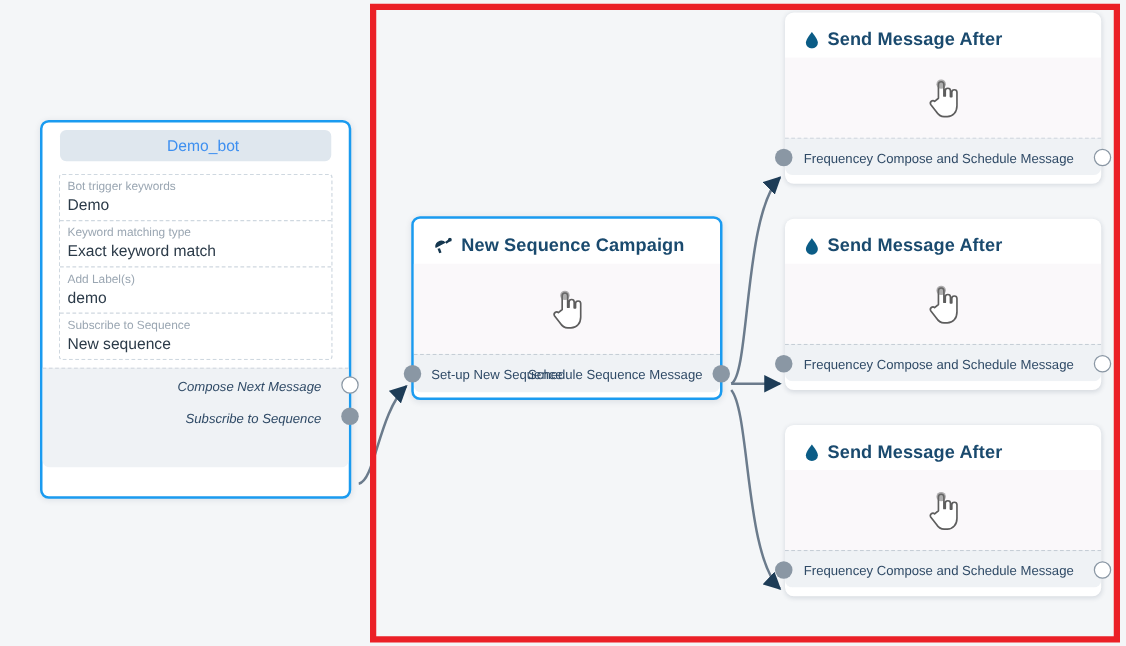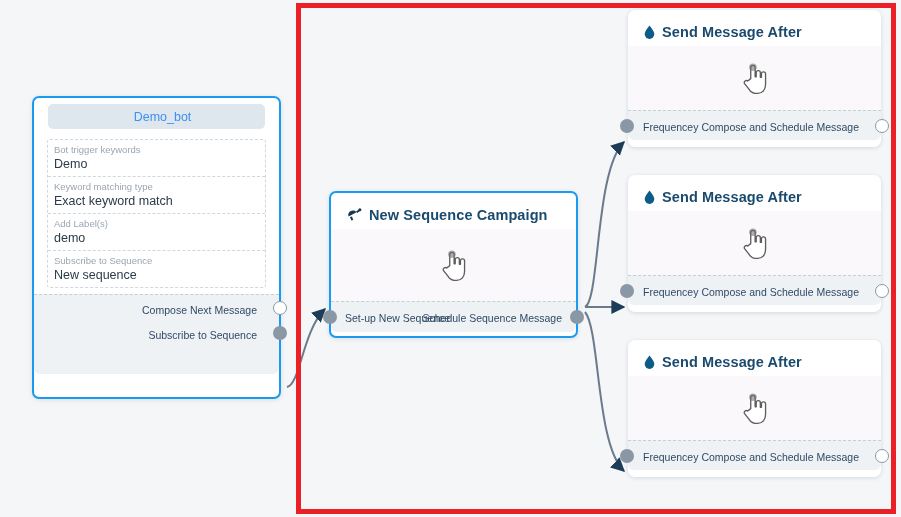--- a/index.html
+++ b/index.html
@@ -60,24 +60,24 @@
   .chip{
     margin:6px 14px 10px 14px;height:25px;border-radius:5px;
     background:#dfe7ee;color:#3d8ff0;font-size:12.5px;
     display:flex;align-items:center;justify-content:center;padding-left:12px;
   }
   .fields{margin:0 13px 6px 13px;border:1px dashed #cfd8e0;border-radius:3px;}
   .field{border-bottom:1px dashed #cfd8e0;padding:3px 6px 4px 6px;}
   .field:last-child{border-bottom:none;}
   .field .lbl{font-size:9.5px;color:#9aa6b2;line-height:13px;}
   .field .val{font-size:12.5px;color:#2b3a48;line-height:16px;}
-  #start-bot-flow .node-footer{height:80px;}
-
-  
-  #new-sequence-campaign{left:329px;top:191px;width:249px;height:147px;}
+  #start-bot-flow .node-footer{height:80px;font-style:italic;}
+
+  
+  #new-sequence-campaign{left:329px;top:173px;width:249px;height:147px;}
   #new-sequence-campaign .node-footer{height:31px;}
 
   
   .smacard{left:628px;width:253px;height:137px;}
   #send-message-after-1{top:10px;}
   #send-message-after-2{top:175px;}
   #send-message-after-3{top:340px;}
   .smacard .node-footer{height:30px;}
 
   

